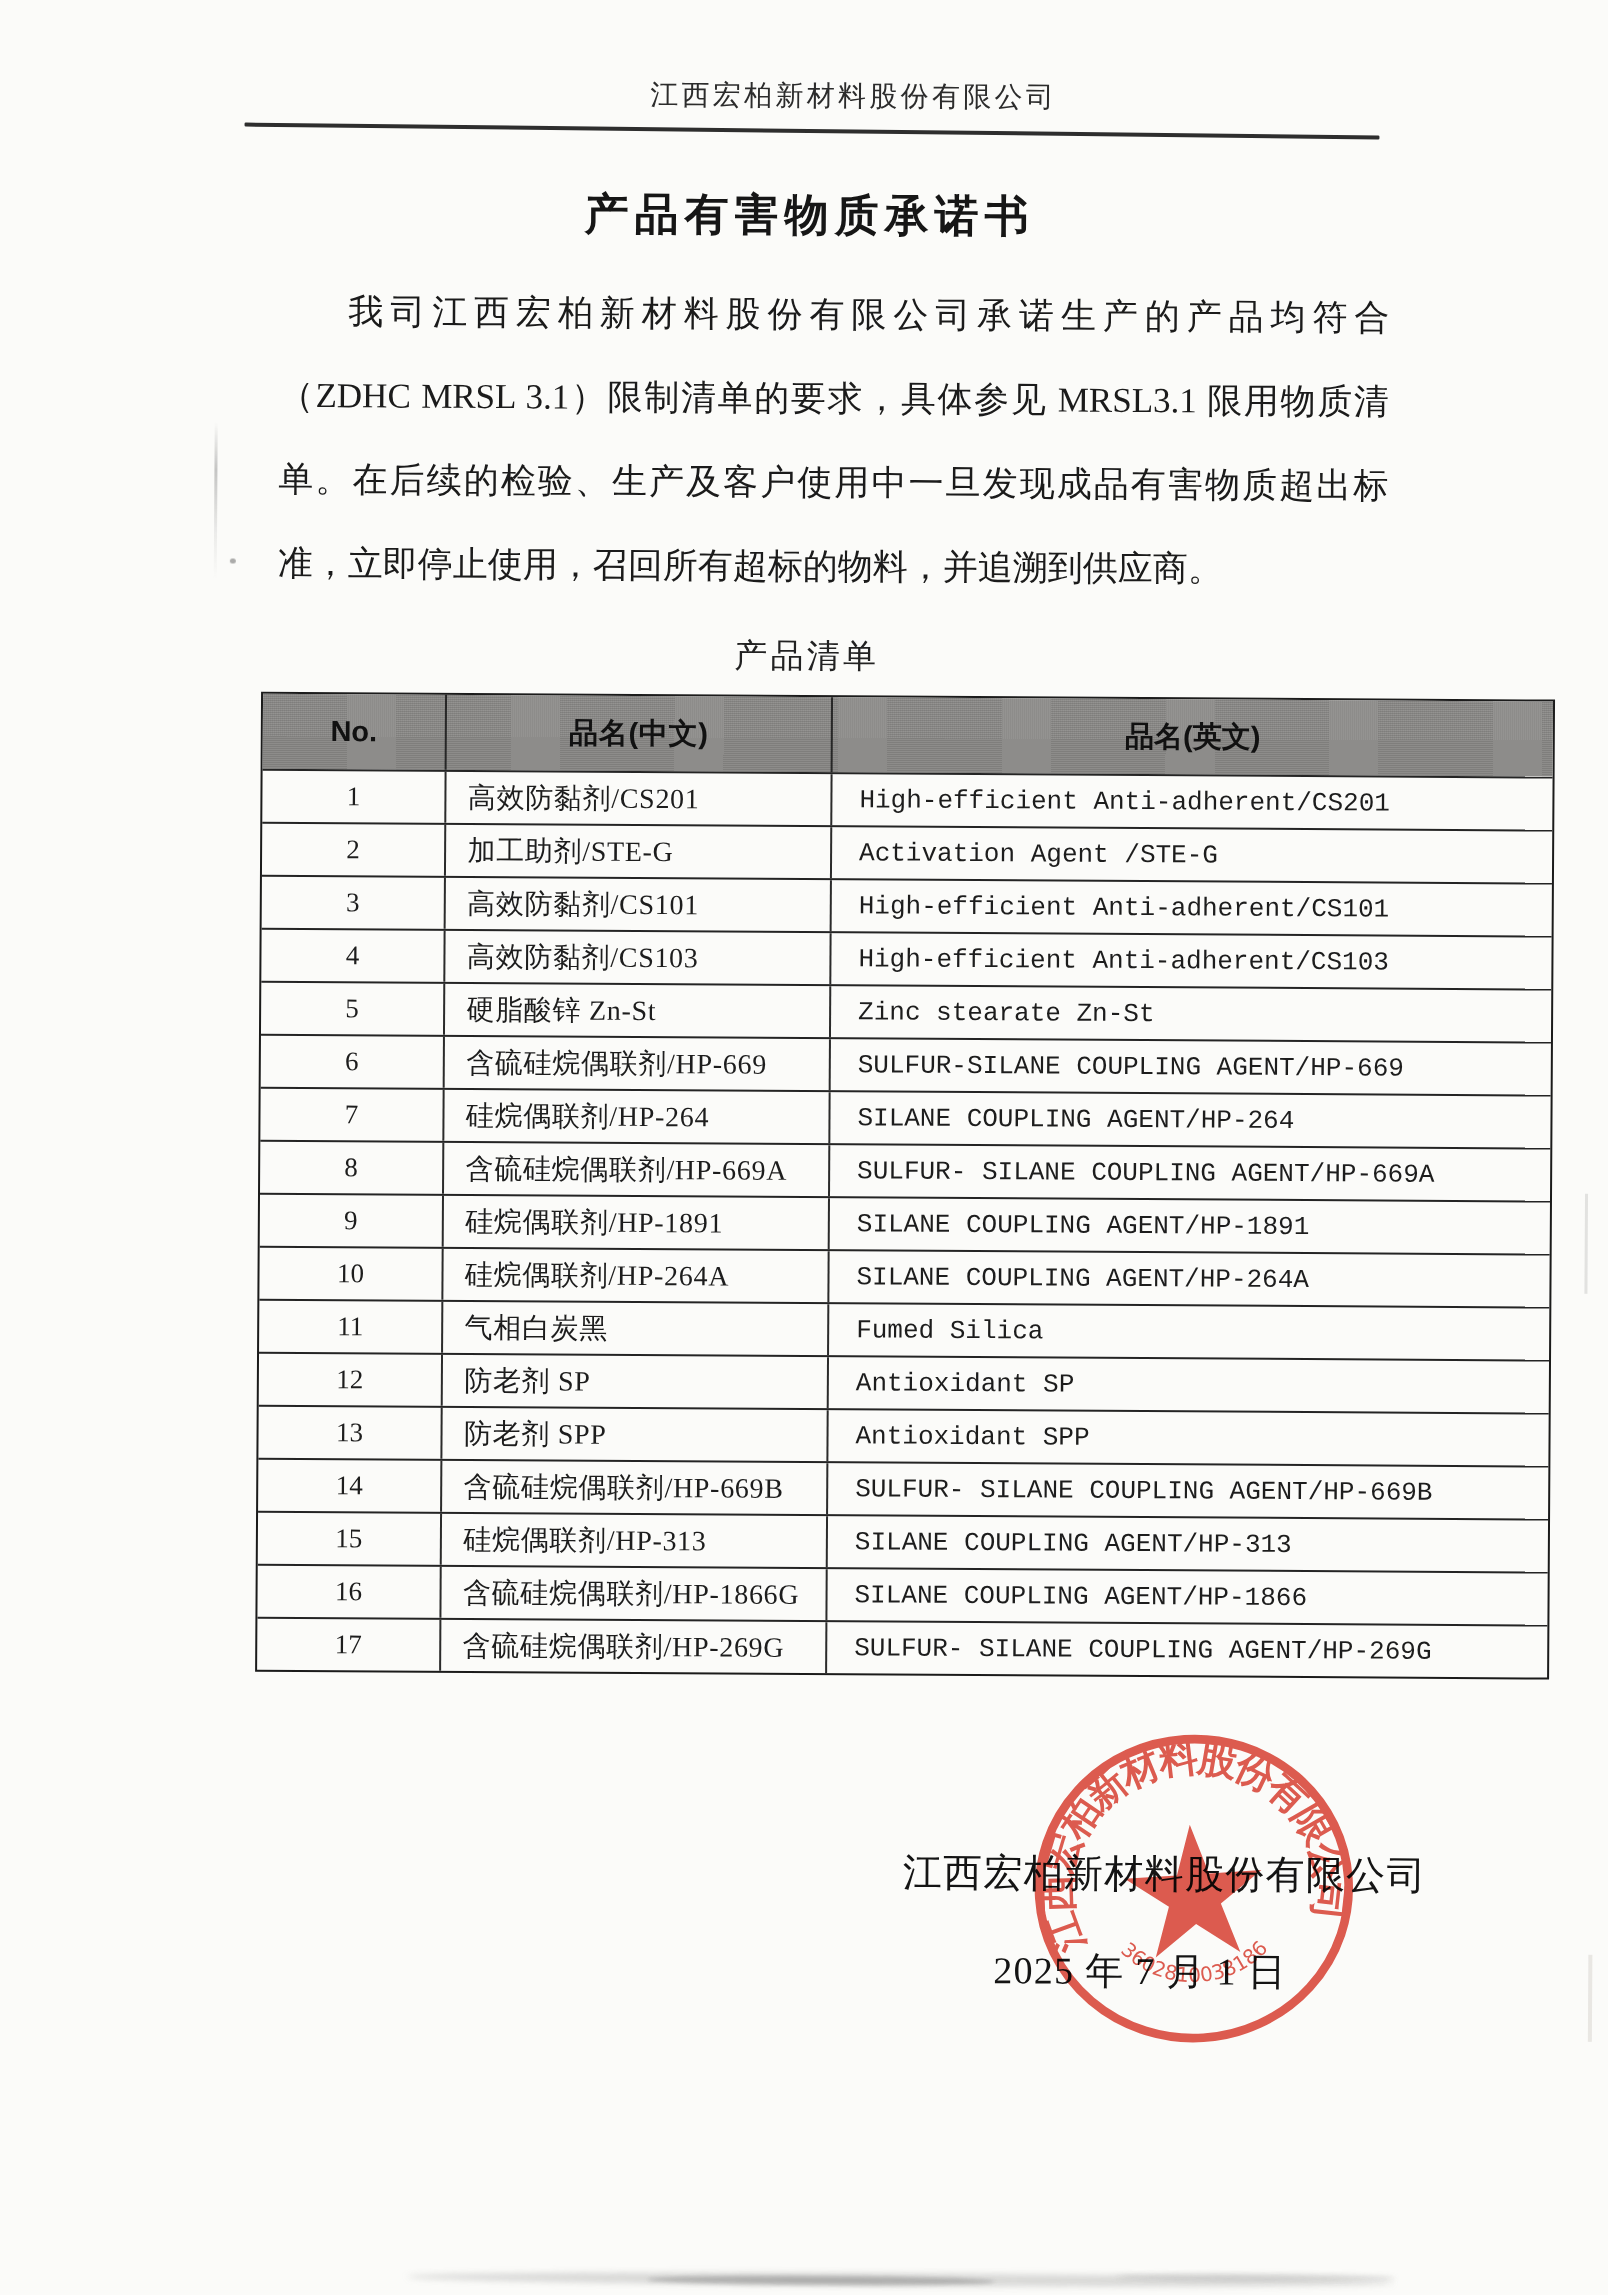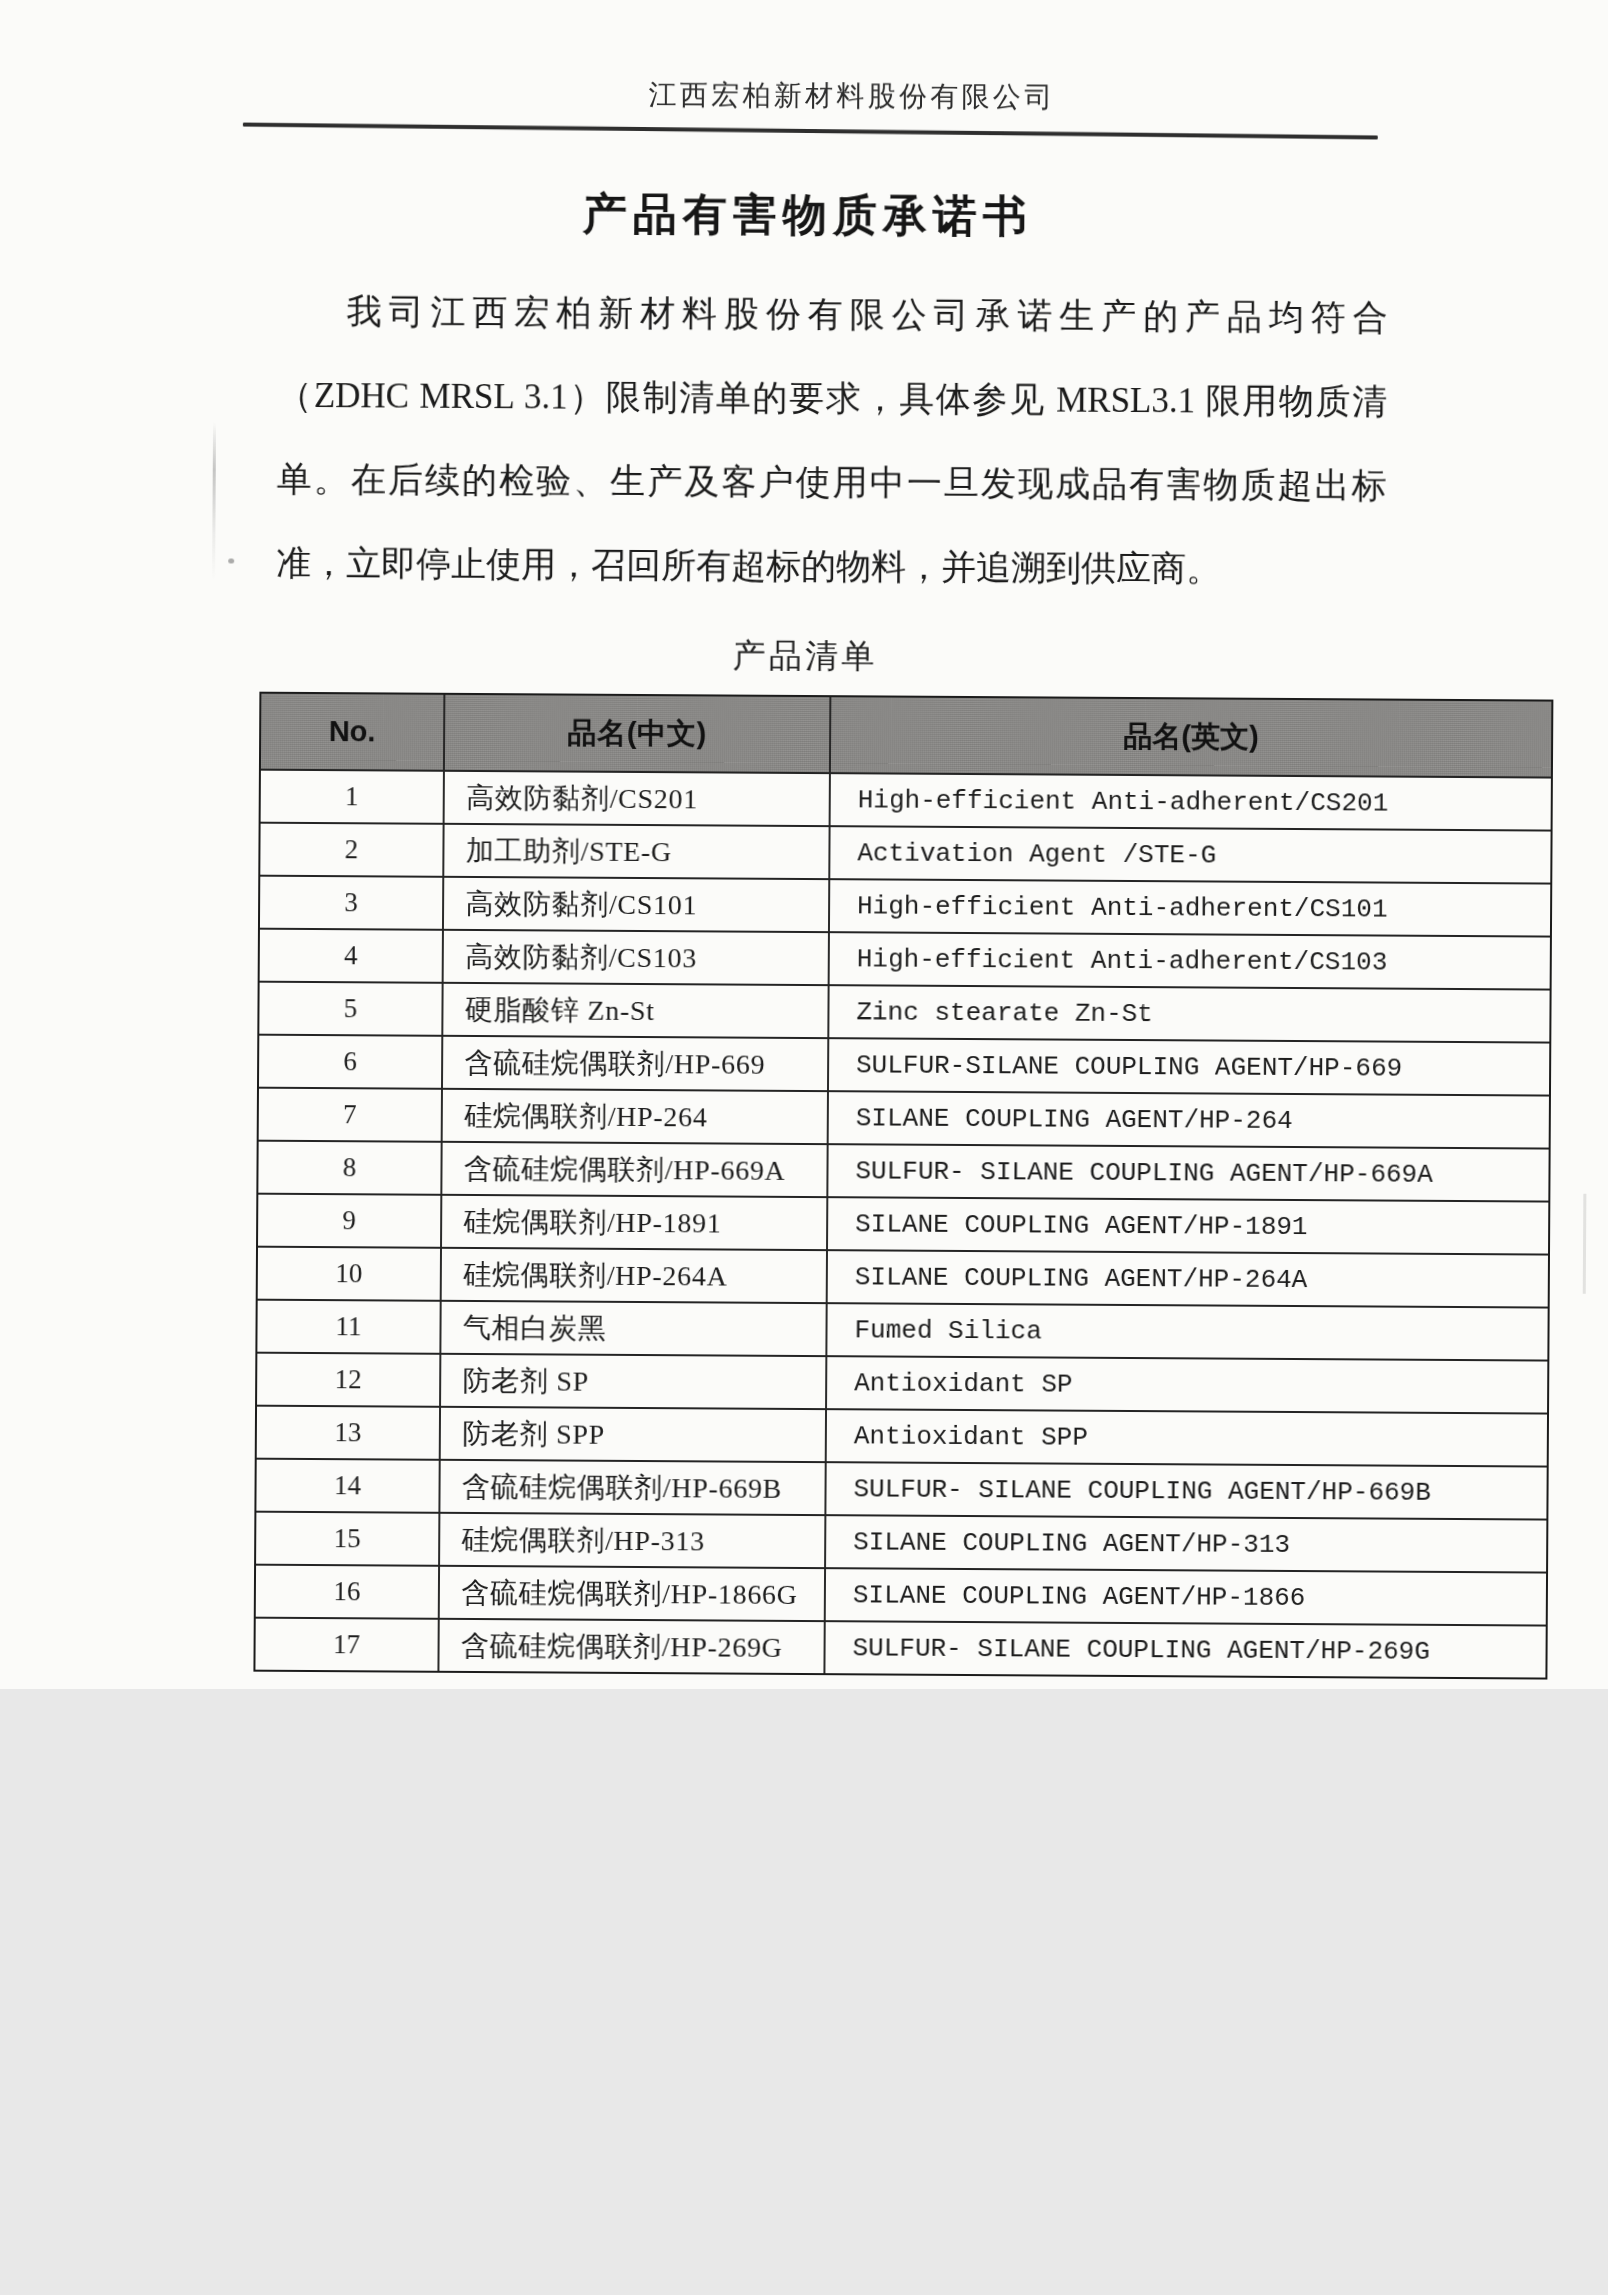--- a/index.html
+++ b/index.html
@@ -1,17 +1,17 @@
 <!DOCTYPE html>
 <html style="font-size:10.7px"><head>
 <meta charset="utf-8">
 <style>
   html,body{margin:0;padding:0;background:#e8e8e8;}
   .page{
-    position:relative;width:1609px;height:1689px;background:#fbfbf9;
+    position:relative;width:1609px;height:2295px;background:#fbfbf9;
     overflow:hidden;font-family:"Liberation Serif","DejaVu Serif",serif;color:#1d1d1d;
   }
   .sheet{position:absolute;inset:0;transform:rotate(0.35deg);transform-origin:50% 45%;}
   
   .doc-header{position:absolute;left:0;top:77px;width:1609px;text-align:center;
     font-size:28px;letter-spacing:3.3px;color:#2c2c2c;padding-left:87px;box-sizing:border-box;}
   .header-rule{position:absolute;left:239px;top:126px;width:1135px;height:4px;
     background:#2e2e2e;transform:rotate(0.30deg);transform-origin:left center;border-radius:1.3px;}
   
   .doc-title{position:absolute;left:0;top:186px;width:1609px;text-align:center;

